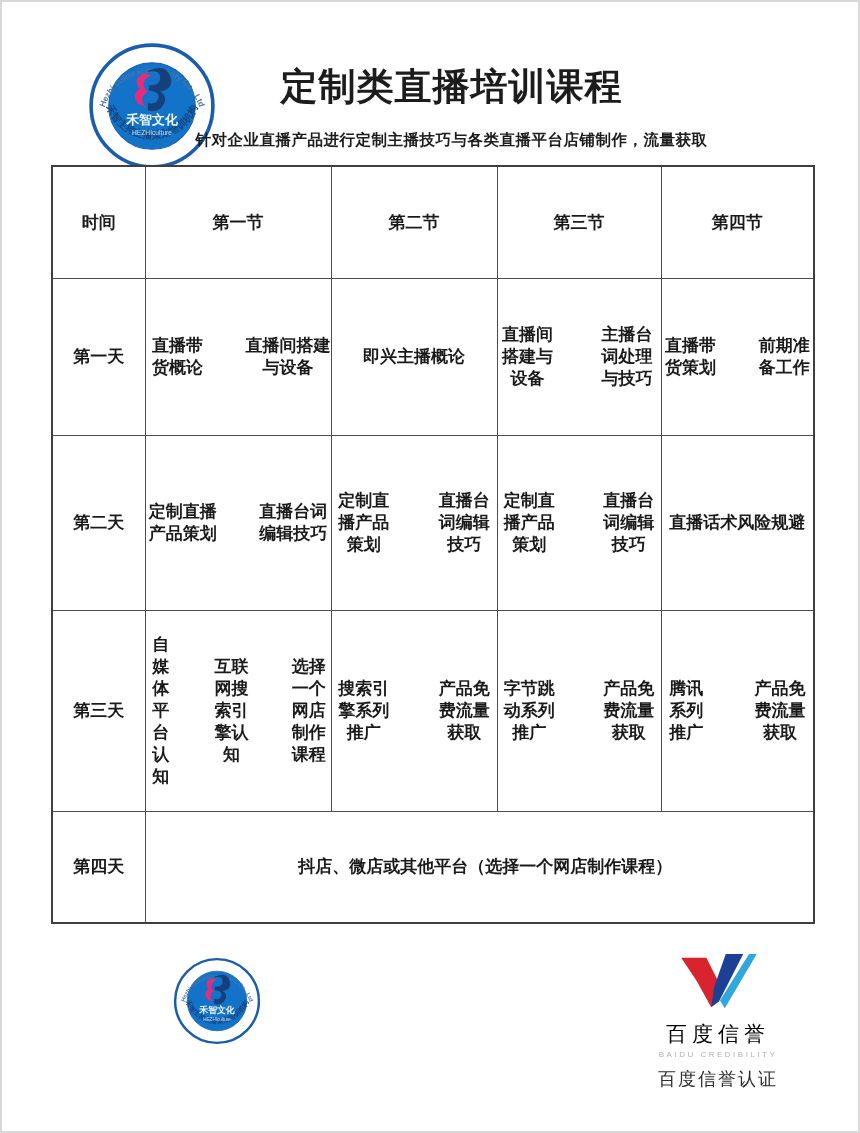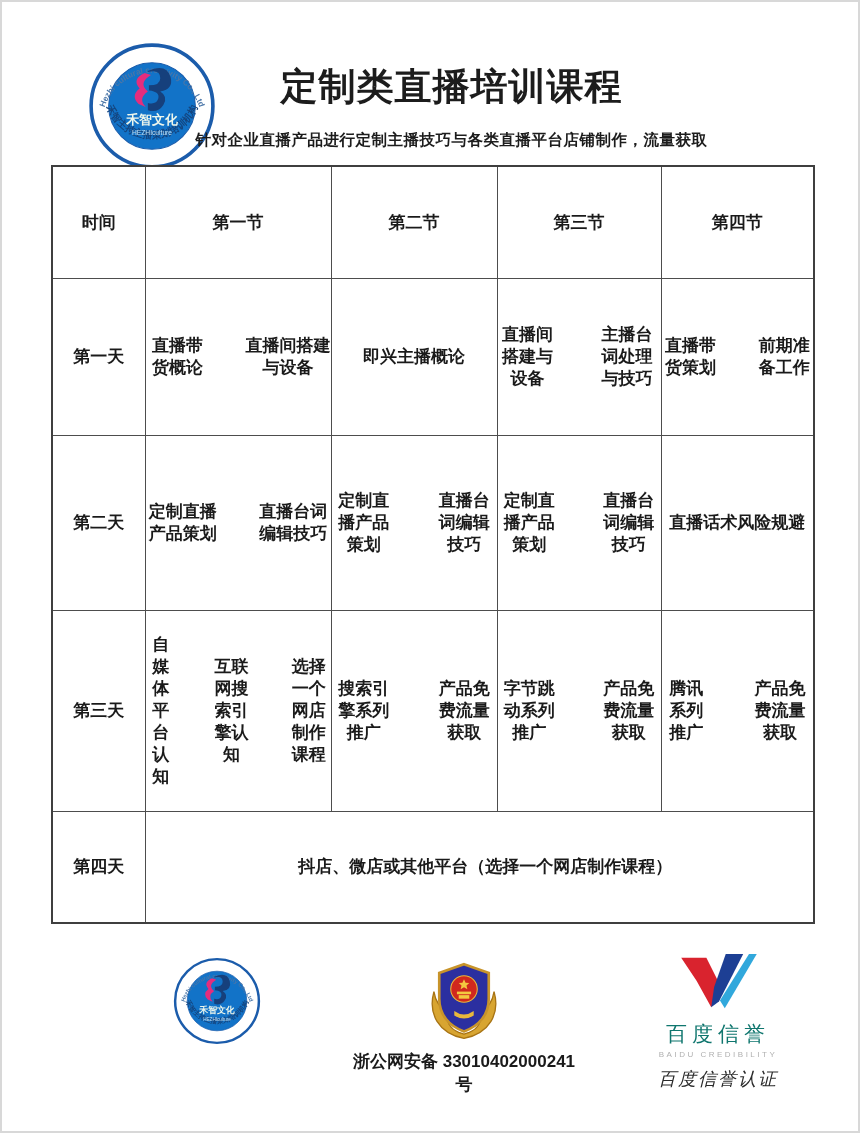--- a/index.html
+++ b/index.html
@@ -45,23 +45,23 @@
 
   
   .footer-left   { position:absolute; left:95px;  top:955px; width:240px; text-align:center; }
   .footer-center { position:absolute; left:348px; top:956px; width:228px; text-align:center; }
   .footer-right  { position:absolute; left:618px; top:950px; width:196px; text-align:center; }
   .footer-left .hz-logo-sm { width:88px; height:88px; }
   .icp-text { margin-top:8px; font-size:15px; color:#8b8b8b; letter-spacing:0.5px; }
   .police-badge { width:80px; height:84px; }
   .police-text { margin-top:4px; font-size:17px; font-weight:bold; color:#1a1a1a; }
   .baidu-v { width:94px; height:62px; }
-  .baidu-name { font-size:21px; color:#0f766e; letter-spacing:5px; margin-top:2px; }
+  .baidu-name { font-size:21px; color:#000000; letter-spacing:5px; margin-top:2px; }
   .baidu-name-en { font-size:8px; color:#b0b0b0; letter-spacing:2.5px; margin-top:2px; }
-  .baidu-cert { font-size:18px; color:#2b2b2b; margin-top:8px; letter-spacing:2px;font-style:italic; }
+  .baidu-cert { font-size:18px; color:#2b2b2b; margin-top:8px; letter-spacing:2px; }
 </style>
 </head>
 <body>
 
 <div class="page">
 
   <div class="hz-logo-wrap">
     <svg viewBox="0 0 124 124">
       <circle cx="62" cy="62" r="59" fill="#ffffff" stroke="#1b5cab" stroke-width="3.5"></circle>
       <circle cx="62" cy="62" r="42" fill="#1273c8" stroke="#1b5cab" stroke-width="1"></circle>
@@ -202,32 +202,20 @@
       <text font-size="9.5" font-weight="bold" fill="#14457f">
         <textPath href="#hzBot2" startOffset="50%" text-anchor="middle">禾智主持主播策划培训机构</textPath>
       </text>
       <path d="M55,30 q-13,6 -5,15 q-9,7 -1,15 l7,3 q-8,-8 2,-15 q-10,-8 3,-16 z" fill="#e52d7d"></path>
       <path d="M58,28 q18,-8 22,6 q3,12 -10,14 q8,5 3,13 q-5,8 -15,5 l0,-7 q8,2 10,-4 q2,-7 -9,-8 l0,-5 q11,0 11,-7 q0,-9 -12,-6 z" fill="#16407c"></path>
       <text x="62" y="79" text-anchor="middle" font-size="12.5" font-weight="bold" fill="#eef7ec">禾智文化</text>
       <text x="62" y="90" text-anchor="middle" font-size="6.5" fill="#bfe0f5">HEZHIculture</text>
     </svg>
   </div>
 
-  <div class="footer-center">
-    <svg class="police-badge" viewBox="0 0 90 95">
-      <path d="M45,91 C16,85 4,63 11,38 C13,52 20,58 27,62 C24,71 29,80 39,84 L45,86 L51,84 C61,80 66,71 63,62 C70,58 77,52 79,38 C86,63 74,85 45,91 Z" fill="#d8a531" stroke="#a87414" stroke-width="1.5"></path>
-      <path d="M45,7 L73,17 L73,46 C73,64 62,77 45,83 C28,77 17,64 17,46 L17,17 Z" fill="#2b2fa0" stroke="#c8942a" stroke-width="3"></path>
-      <circle cx="45" cy="35" r="15" fill="#d0281e" stroke="#e8b83c" stroke-width="1.2"></circle>
-      <path d="M45,24 l1.8,4 4.2,0.4 -3.2,2.8 1,4.2 -3.8,-2.3 -3.8,2.3 1,-4.2 -3.2,-2.8 4.2,-0.4 z" fill="#f3c83f"></path>
-      <rect x="37" y="38" width="16" height="3" fill="#f3c83f"></rect>
-      <rect x="39" y="42" width="12" height="4" fill="#f3c83f"></rect>
-      <path d="M34,60 q11,8 22,0 l0,5 q-11,7 -22,0 z" fill="#e8b83c"></path>
-    </svg>
-    <div class="police-text">浙公网安备 33010402000241号</div>
-  </div>
 
   <div class="footer-right">
     <svg class="baidu-v" viewBox="0 0 96 64">
       <polygon points="10,6 36,6 52,38 41,57 26,30" fill="#d9232e"></polygon>
       <polygon points="56,2 74,2 49,51 41,57 44,36" fill="#1d3f94"></polygon>
       <polygon points="80,2 88,2 55,58 50,50" fill="#31a8dc"></polygon>
     </svg>
     <div class="baidu-name">百度信誉</div>
     <div class="baidu-name-en">BAIDU CREDIBILITY</div>
     <div class="baidu-cert">百度信誉认证</div>

